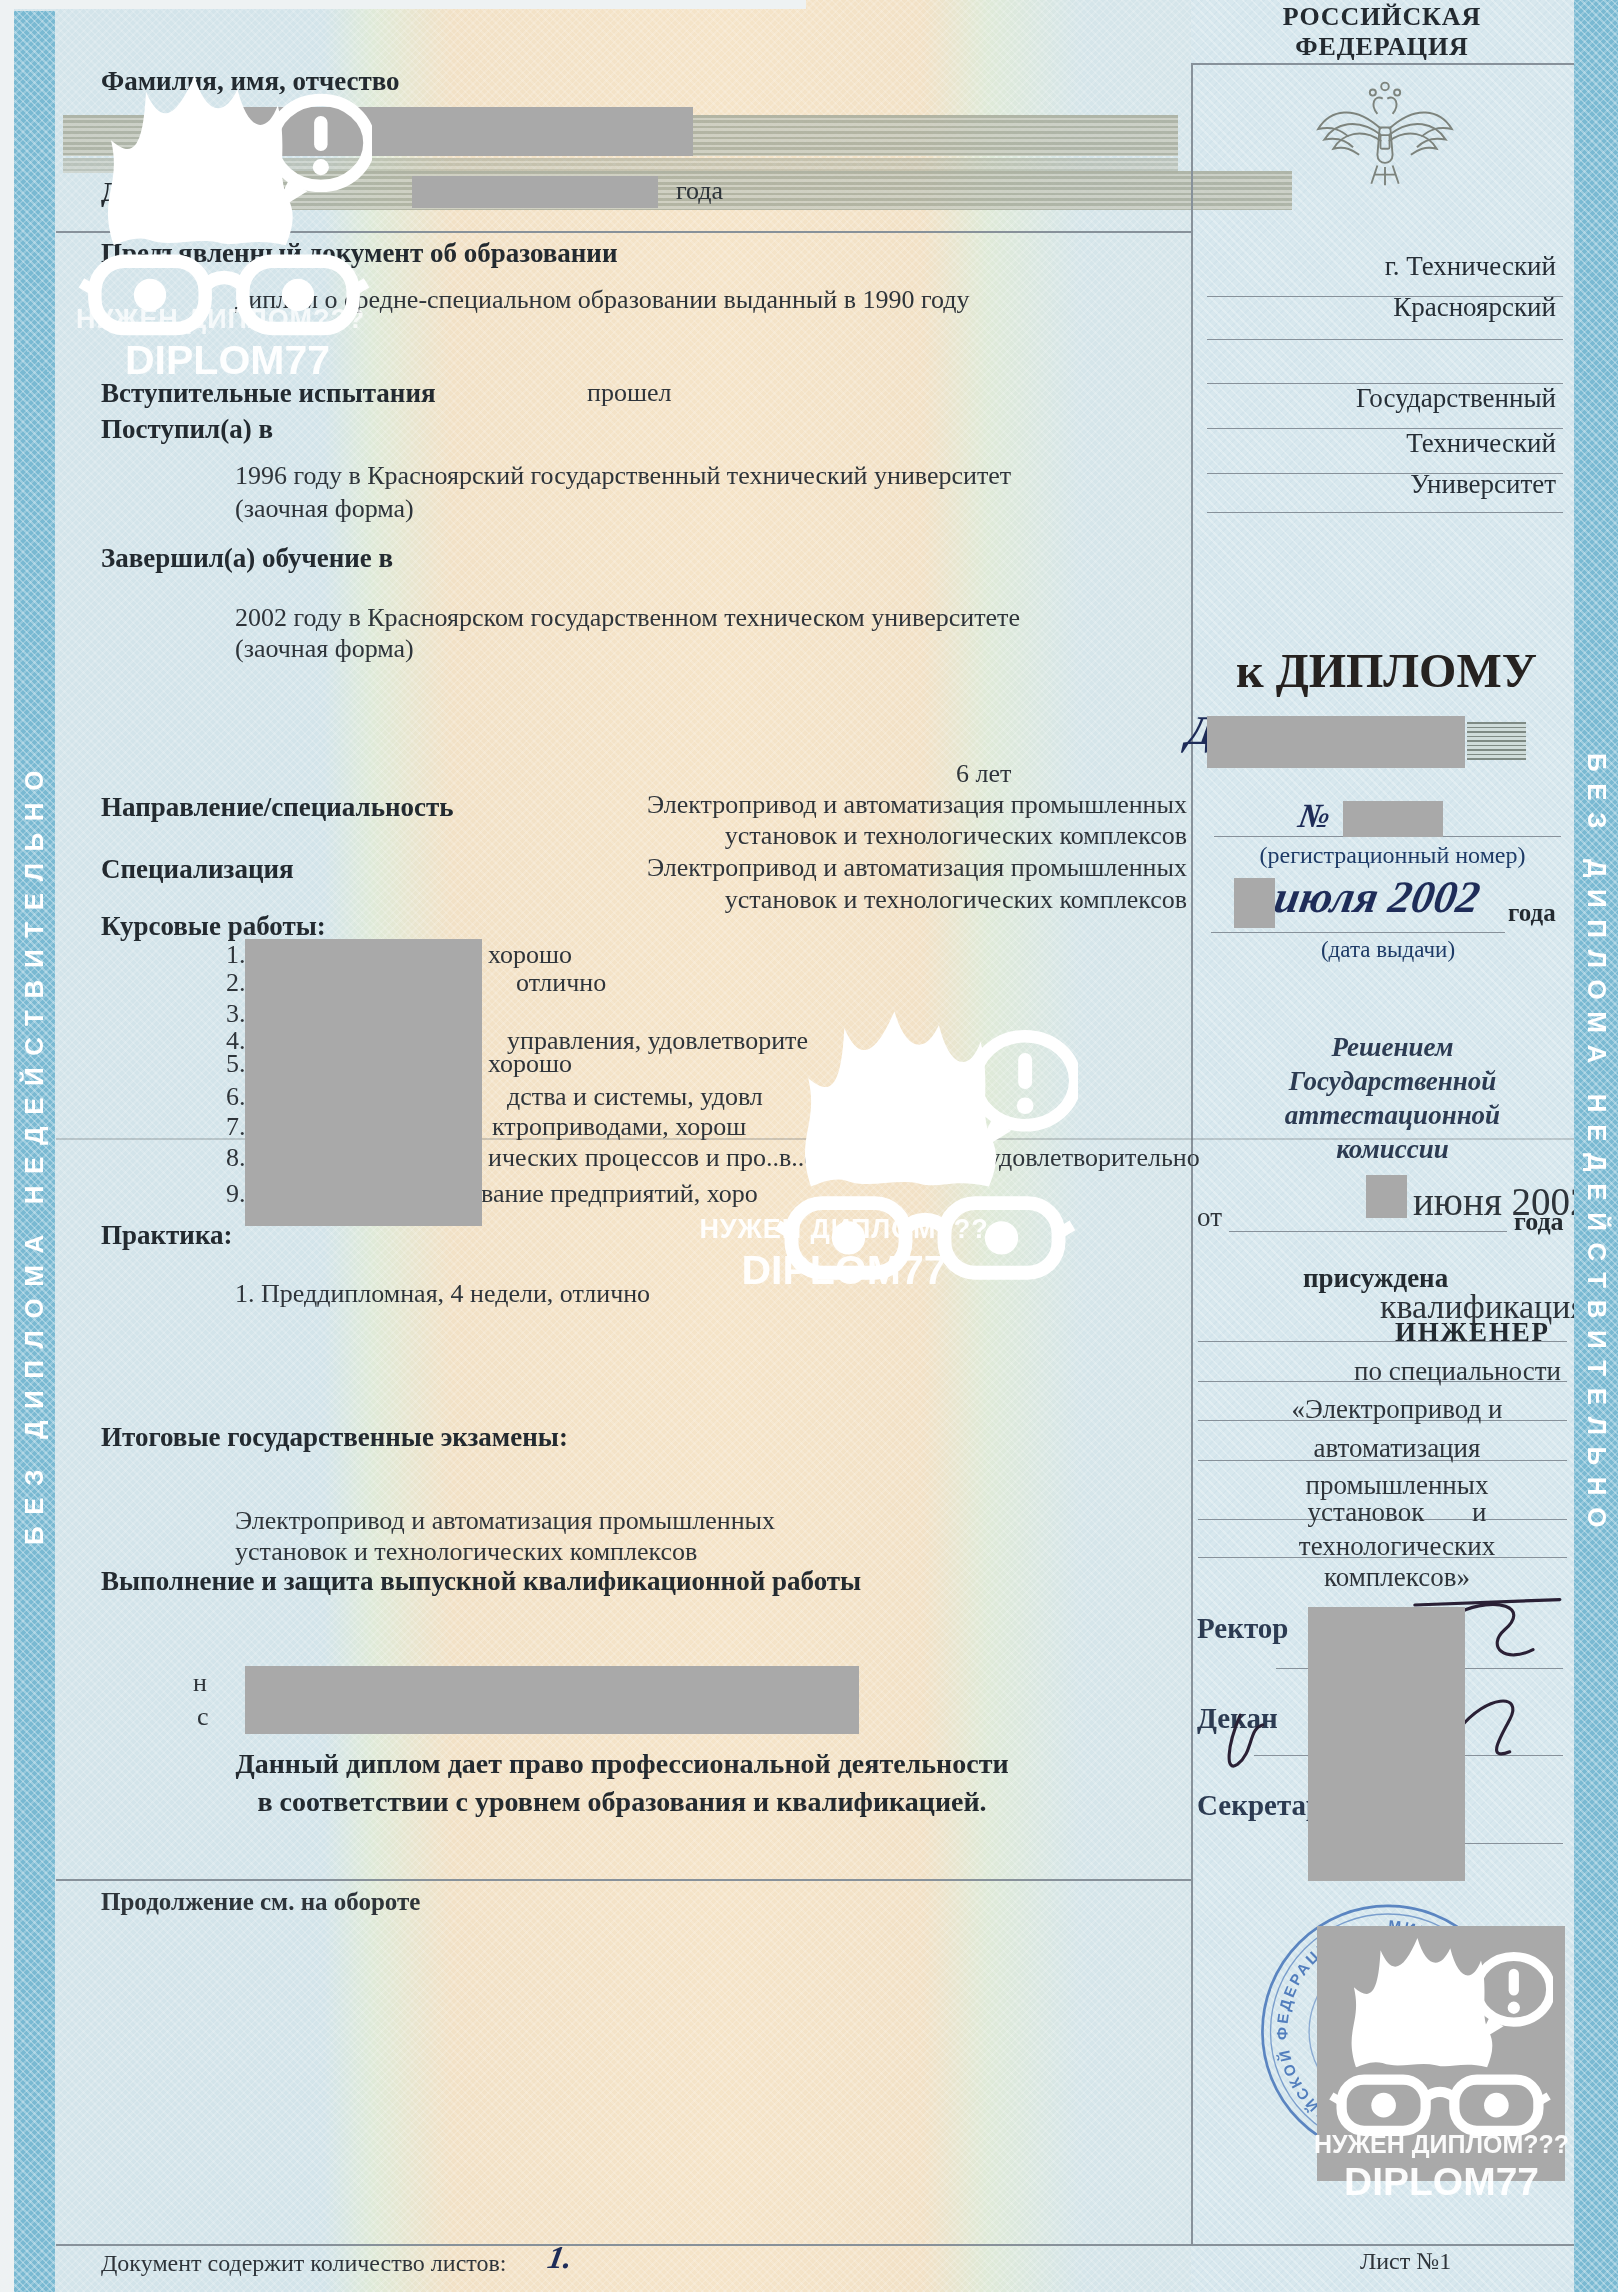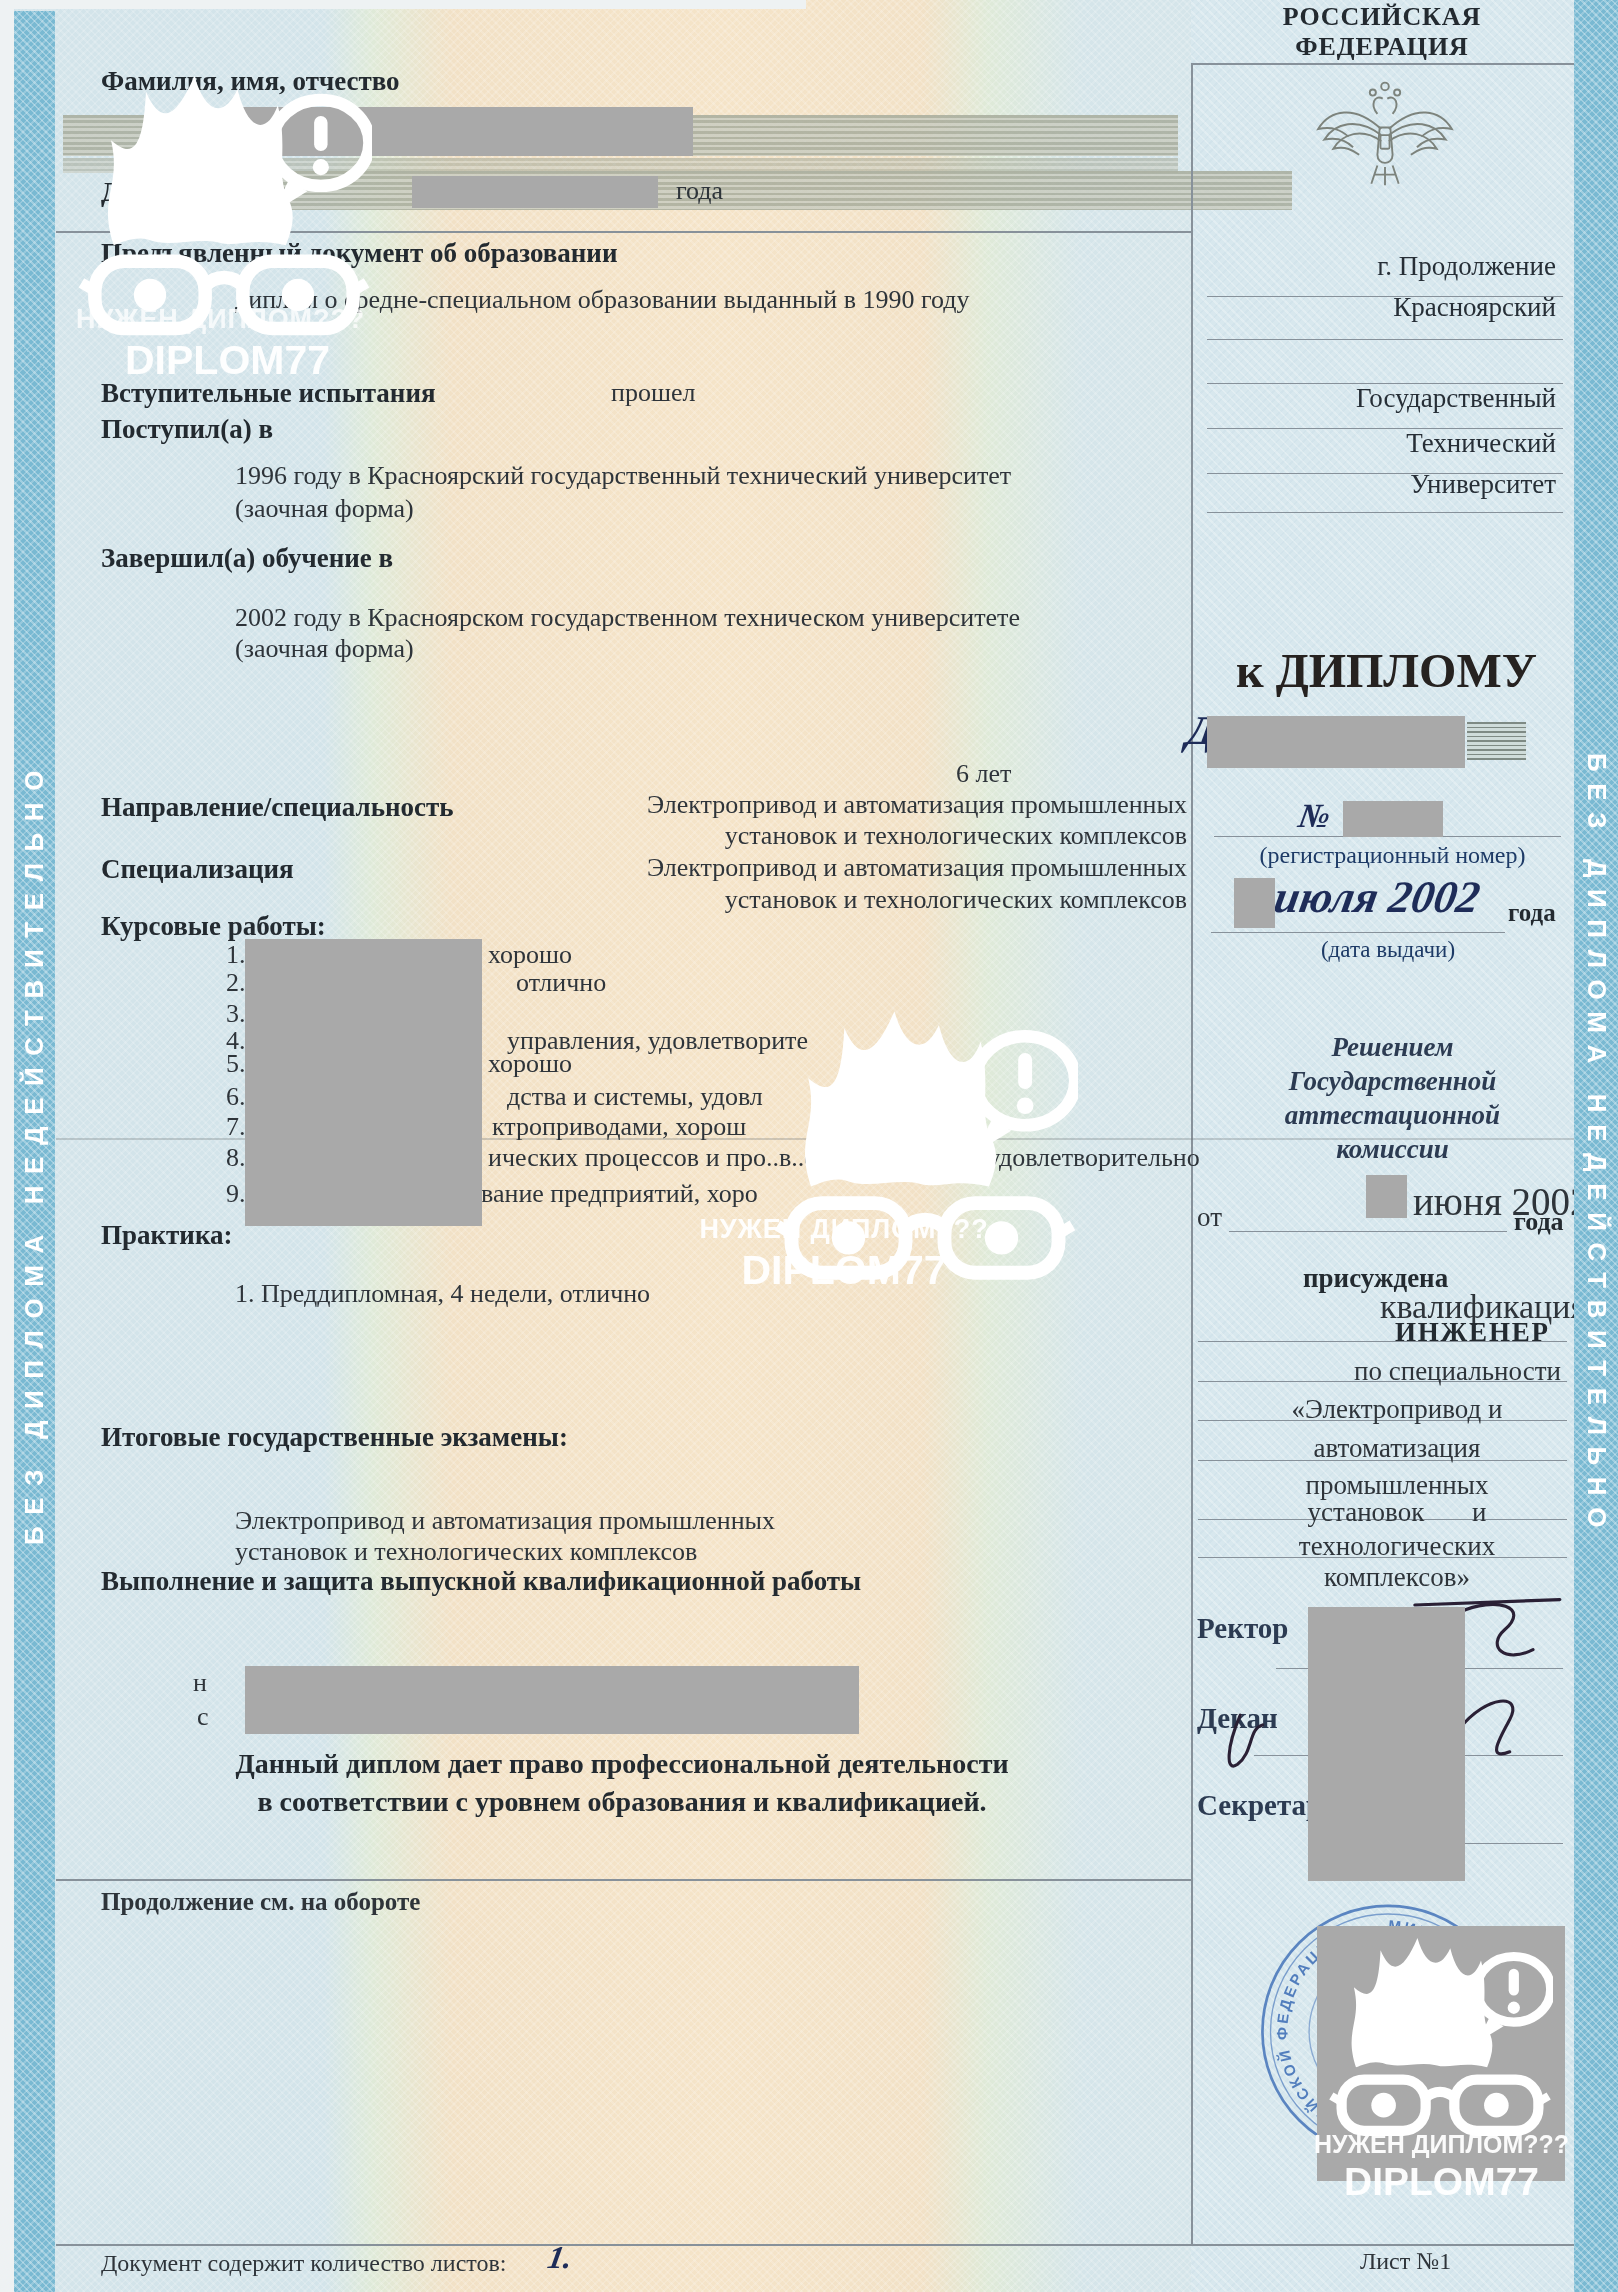--- a/index.html
+++ b/index.html
@@ -87,21 +87,21 @@
   <div class="abs redact" style="left:231px;top:107px;width:462px;height:49px"></div>
   <div class="abs stripeband" style="left:184px;top:171px;width:1108px;height:39px"></div>
   <div class="abs lbl" style="left:101px;top:177px">Дата рождения</div>
   <div class="abs redact" style="left:412px;top:176px;width:246px;height:32px"></div>
   <div class="abs val" style="left:676px;top:176px">года</div>
 
   <div class="abs lbl" style="left:101px;top:238px">Предъявленный документ об образовании</div>
   <div class="abs val" style="left:235px;top:285px">диплом о средне-специальном образовании выданный в 1990 году</div>
 
   <div class="abs lbl" style="left:101px;top:378px">Вступительные испытания</div>
-  <div class="abs val" style="left:611px;top:378px">прошел</div>
+  <div class="abs val" style="left:587px;top:378px">прошел</div>
   <div class="abs lbl" style="left:101px;top:414px">Поступил(а) в</div>
   <div class="abs val" style="left:235px;top:461px">1996 году в Красноярский государственный технический университет</div>
   <div class="abs val" style="left:235px;top:494px">(заочная форма)</div>
 
   <div class="abs lbl" style="left:101px;top:543px">Завершил(а) обучение в</div>
   <div class="abs val" style="left:235px;top:603px">2002 году в Красноярском государственном техническом университете</div>
   <div class="abs val" style="left:235px;top:634px">(заочная форма)</div>
 
   <div class="abs val" style="left:956px;top:759px">6 лет</div>
 
@@ -168,21 +168,21 @@
       <path d="M90,42 C80,30 86,16 97,22 M110,42 C120,30 114,16 103,22"></path>
       <circle cx="84" cy="14" r="4"></circle>
         <circle cx="116" cy="14" r="4"></circle>
         <circle cx="100" cy="6" r="5"></circle>
       <path d="M93,60 L107,60 L110,96 C110,110 90,110 90,96 Z"></path>
       <rect x="94" y="70" width="12" height="18" rx="2"></rect>
       <path d="M90,110 L82,134 M100,112 L100,136 M110,110 L118,134 M86,122 L114,122"></path>
     </g>
   </svg>
 
-  <div class="abs rcol-line rcol-right" style="top:251px">г. Продолжение</div>
+  <div class="abs rcol-line rcol-right" style="top:251px">г. Технический</div>
   <div class="abs rule" style="left:1207px;top:296px;width:356px;height:0.9px"></div>
   <div class="abs rcol-line rcol-right" style="top:292px">Красноярский</div>
   <div class="abs rule" style="left:1207px;top:339px;width:356px;height:0.9px"></div>
   <div class="abs rule" style="left:1207px;top:383px;width:356px;height:0.9px"></div>
   <div class="abs rcol-line rcol-right" style="top:383px">Государственный</div>
   <div class="abs rule" style="left:1207px;top:428px;width:356px;height:0.9px"></div>
   <div class="abs rcol-line rcol-right" style="top:428px">Технический</div>
   <div class="abs rule" style="left:1207px;top:473px;width:356px;height:0.9px"></div>
   <div class="abs rcol-line rcol-right" style="top:469px">Университет</div>
   <div class="abs rule" style="left:1207px;top:512px;width:356px;height:0.9px"></div>

